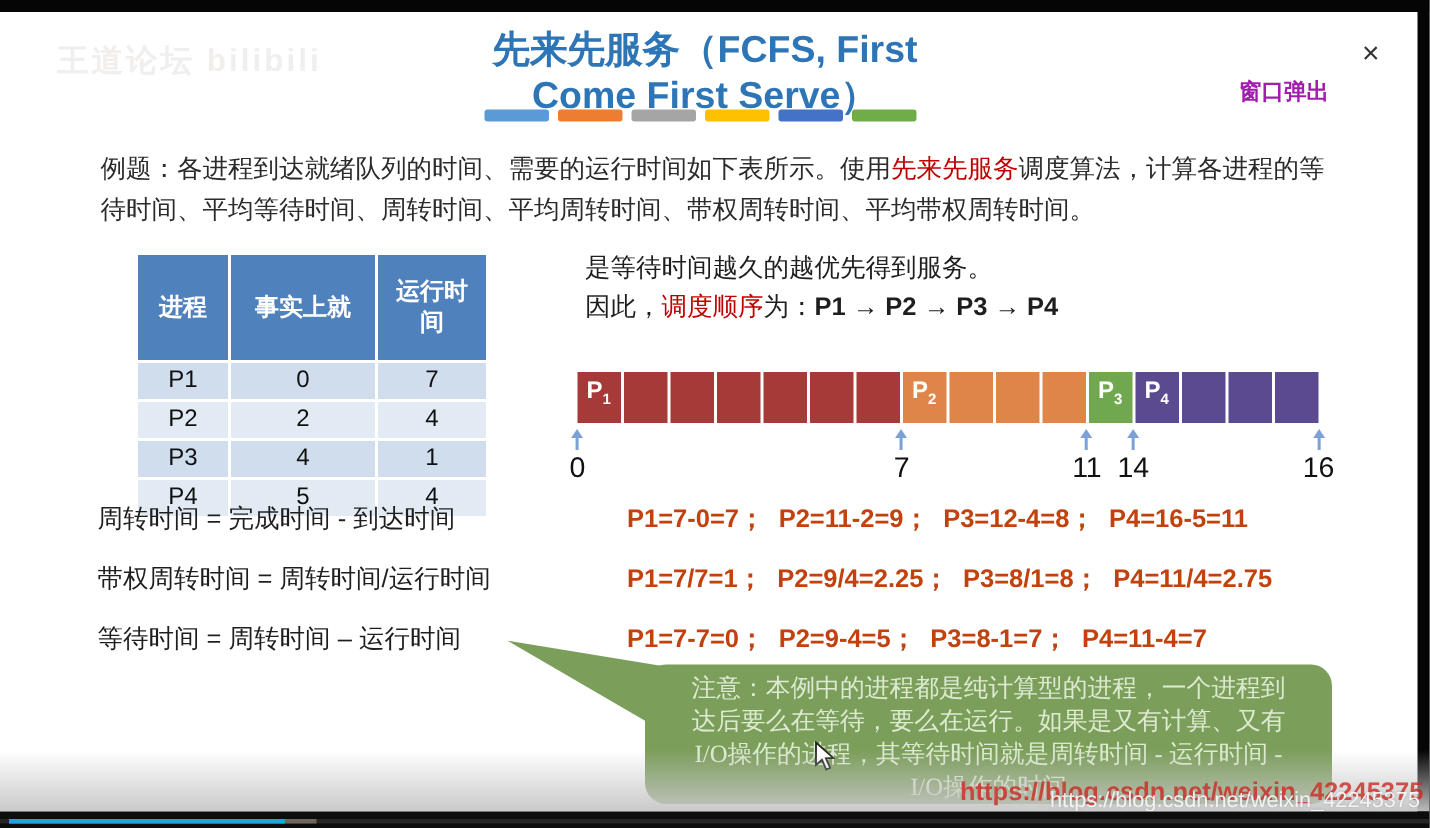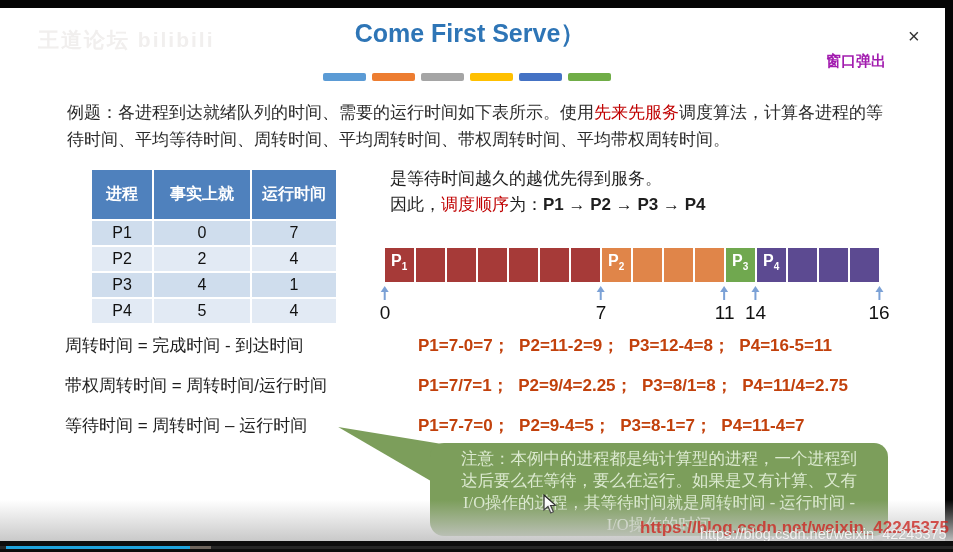--- a/index.html
+++ b/index.html
@@ -25,21 +25,21 @@
   .close-btn { position:absolute; left:908px; top:25px; font-size:20px; color:#333; cursor:default; }
 
   .problem { position:absolute; left:67px; top:100px; width:818px; font-size:17px;
              line-height:1.58; color:#2b2b2b; }
   .red { color:#C00000; }
 
   table.ptable { position:absolute; left:90px; top:168px; border-collapse:separate;
                  border-spacing:2px; font-size:16px; }
   table.ptable th { background:#4F81BD; color:#fff; font-weight:bold; padding:14px 6px; height:26px; }
   table.ptable td { text-align:center; color:#111; padding:3px 6px; height:24px; }
-  table.ptable .c0 { width:60px; } table.ptable .c1 { width:96px; } table.ptable .c2 { width:84px; }
+  table.ptable .c0 { width:60px; } table.ptable .c1 { width:96px; } table.ptable .c2 { width:72px; }
   table.ptable tr.odd td { background:#cfdded; }
   table.ptable tr.even td { background:#e2eaf4; }
 
   .algo { position:absolute; left:390px; top:166px; width:505px; font-size:17px;
           line-height:1.5; color:#1e1e1e; }
   .algo .seq { font-weight:bold; }
 
   .gantt { position:absolute; left:385px; top:248px; width:494px; height:34px; display:flex; }
   .gantt .cell { flex:1; position:relative; margin-right:2px; }
   .gantt .cell:last-child { margin-right:0; }
@@ -86,20 +86,21 @@
 <body>
 
 <div id="stage">
 
   <div class="top-bar"></div>
   <div class="right-bar"></div>
 
   <div class="wm-tl">王道论坛 bilibili</div>
 
   <div class="title">
+    <div>先来先服务（FCFS, First</div>
     <div>Come First Serve）</div>
   </div>
 
   <div class="deco-bars" id="deco-bars">
       <span style="background: rgb(91, 155, 213);"></span>
       <span style="background: rgb(237, 125, 49);"></span>
       <span style="background: rgb(165, 165, 165);"></span>
       <span style="background: rgb(255, 192, 0);"></span>
       <span style="background: rgb(68, 114, 196);"></span>
       <span style="background: rgb(112, 173, 71);"></span>

